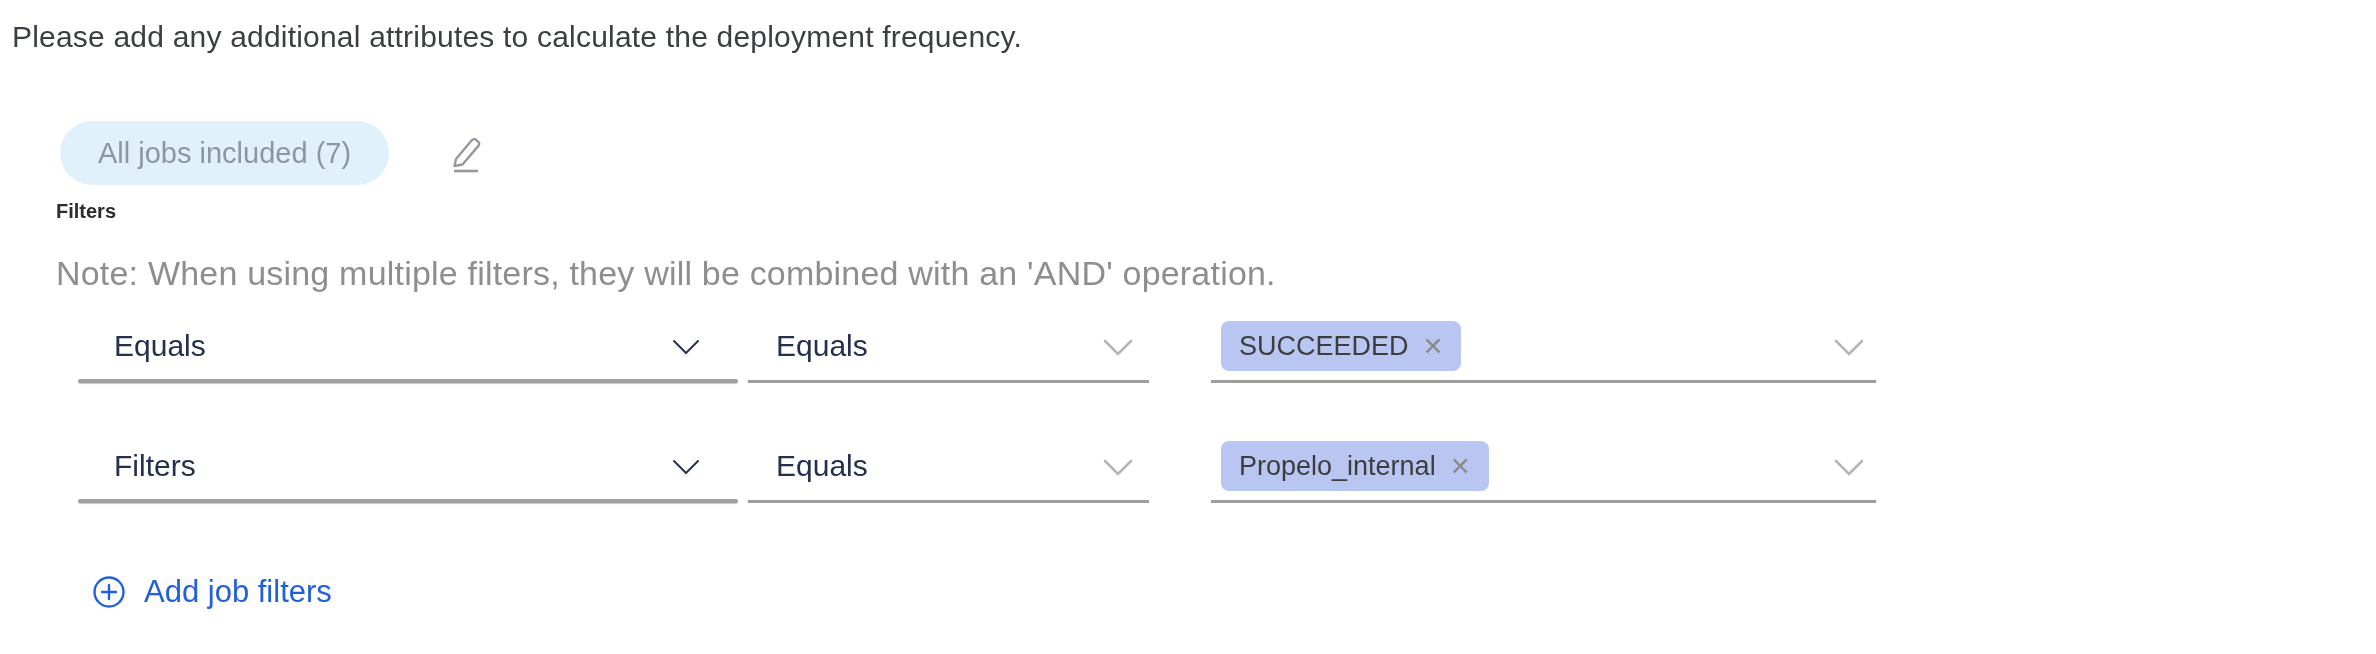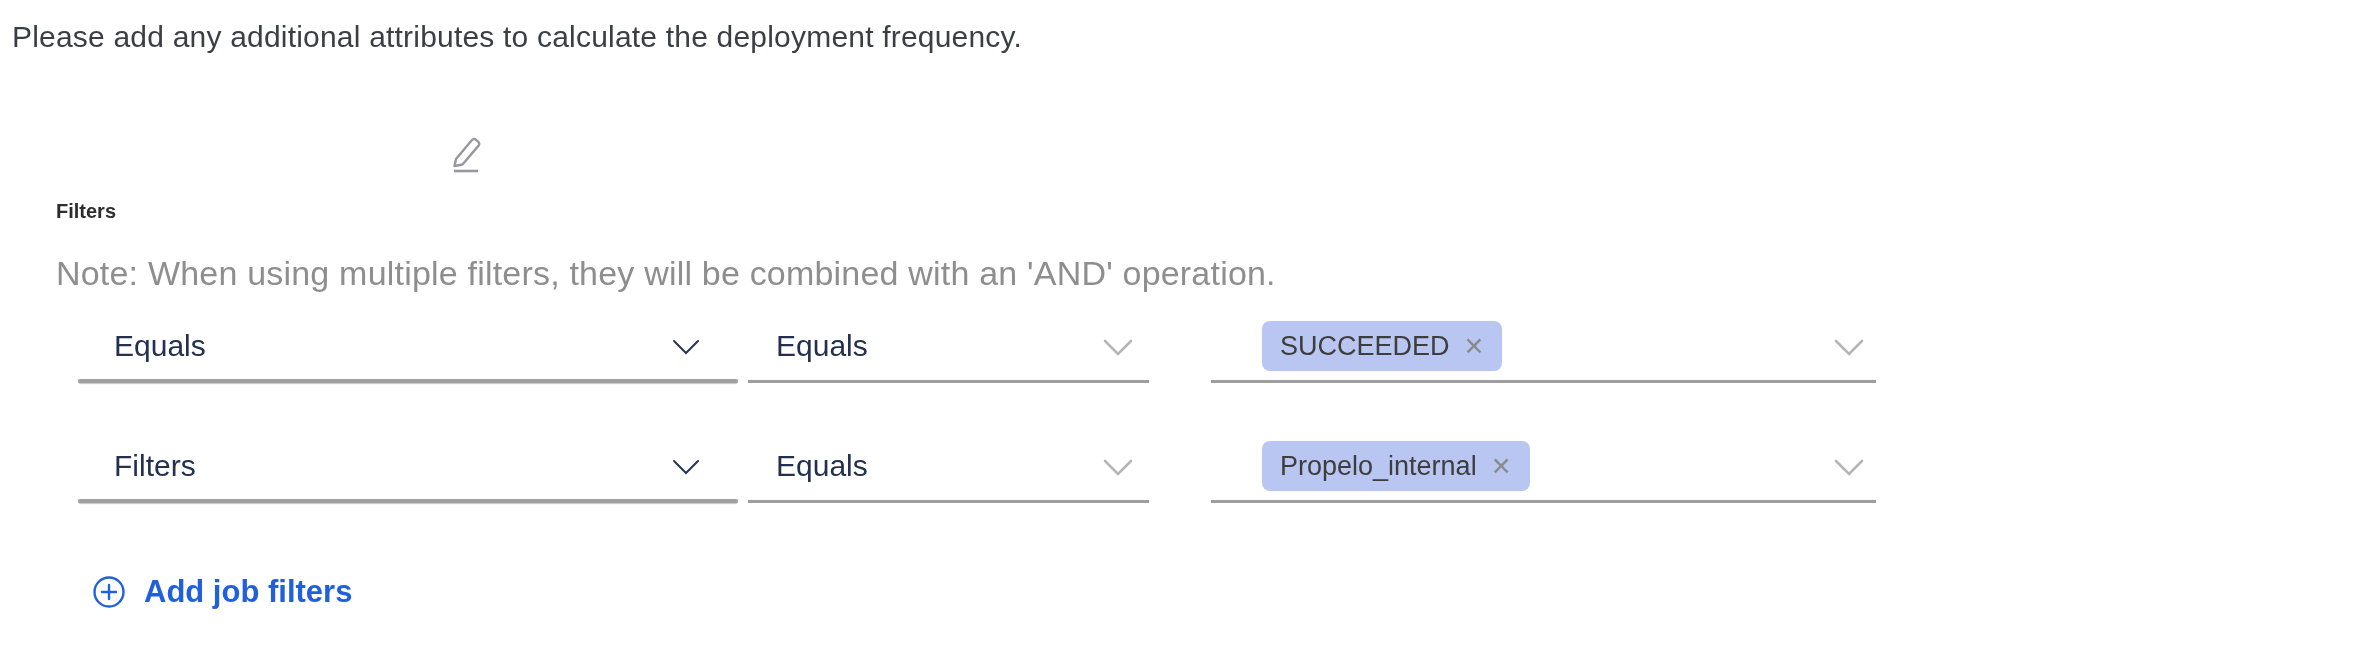--- a/index.html
+++ b/index.html
@@ -107,21 +107,20 @@
   .value-tag {
     display: inline-flex;
     align-items: center;
     height: 50px;
     padding: 0 18px;
     border-radius: 8px;
     background: #b9c6f2;
     font-size: 27px;
     color: #3d3d3d;
     gap: 14px;
-    margin-left: 41px;
   }
   .value-tag .remove-x {
     color: #8a8a8a;
     font-size: 25px;
     line-height: 1;
     cursor: pointer;
   }
 
   .trash-button {
     position: absolute;
@@ -143,31 +142,32 @@
     position: absolute;
     left: 92px; top: 570px;
     height: 44px;
     display: flex;
     align-items: center;
     gap: 18px;
     cursor: pointer;
   }
   .add-filters .label {
     font-size: 31px;
-    font-weight: 700;
+    font-weight: 400;
     color: #2160dd;
   }
 </style>
 </head>
 <body>
 
 <div class="canvas">
 
   <div class="intro-text">Please add any additional attributes to calculate the deployment frequency.</div>
 
+  <div class="jobs-badge">All jobs included (7)</div>
 
   <div class="edit-selection">
     <span style="display:inline-flex;">
       <svg width="38" height="40" viewBox="0 0 38 40" fill="none">
         <path d="M9 26 L25 7 a2.6 2.6 0 0 1 3.7 -0.3 l2.6 2.2 a2.6 2.6 0 0 1 0.3 3.7 L15.5 31.5 L7.5 33 Z" stroke="#97979f" stroke-width="2.4" stroke-linejoin="round"></path>
         <line x1="7" y1="38" x2="31" y2="38" stroke="#97979f" stroke-width="2.6"></line>
       </svg>
     </span>
   </div>
 

